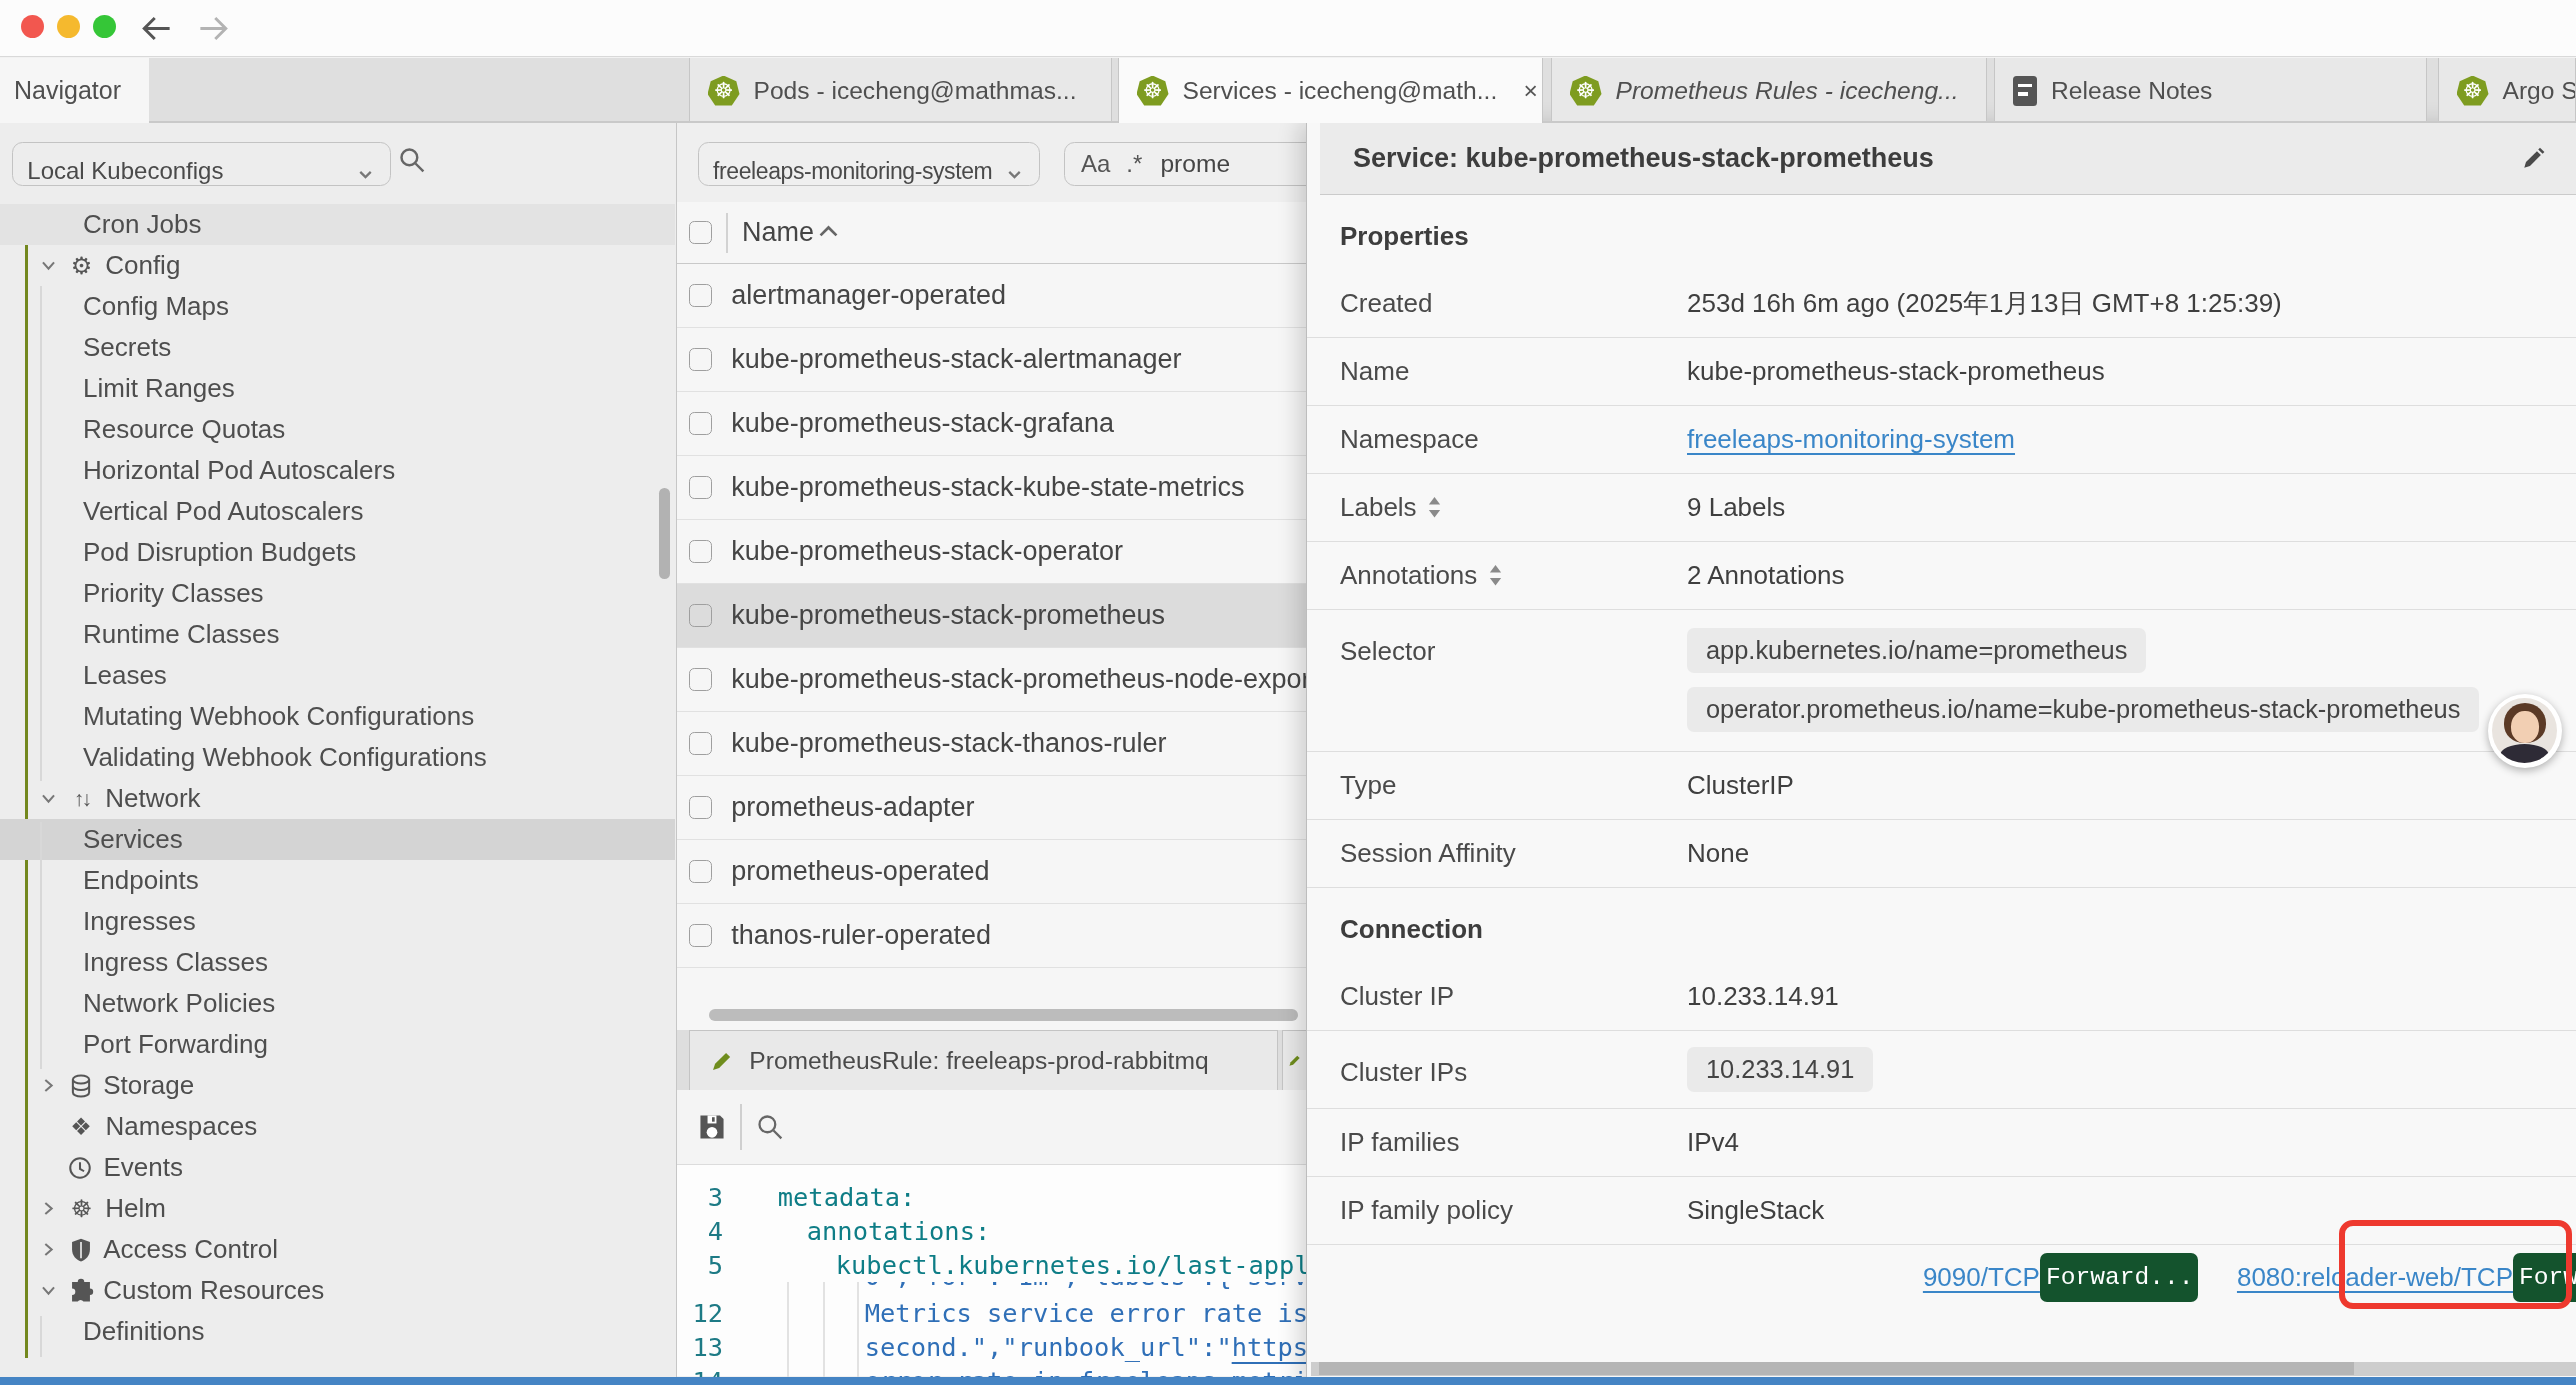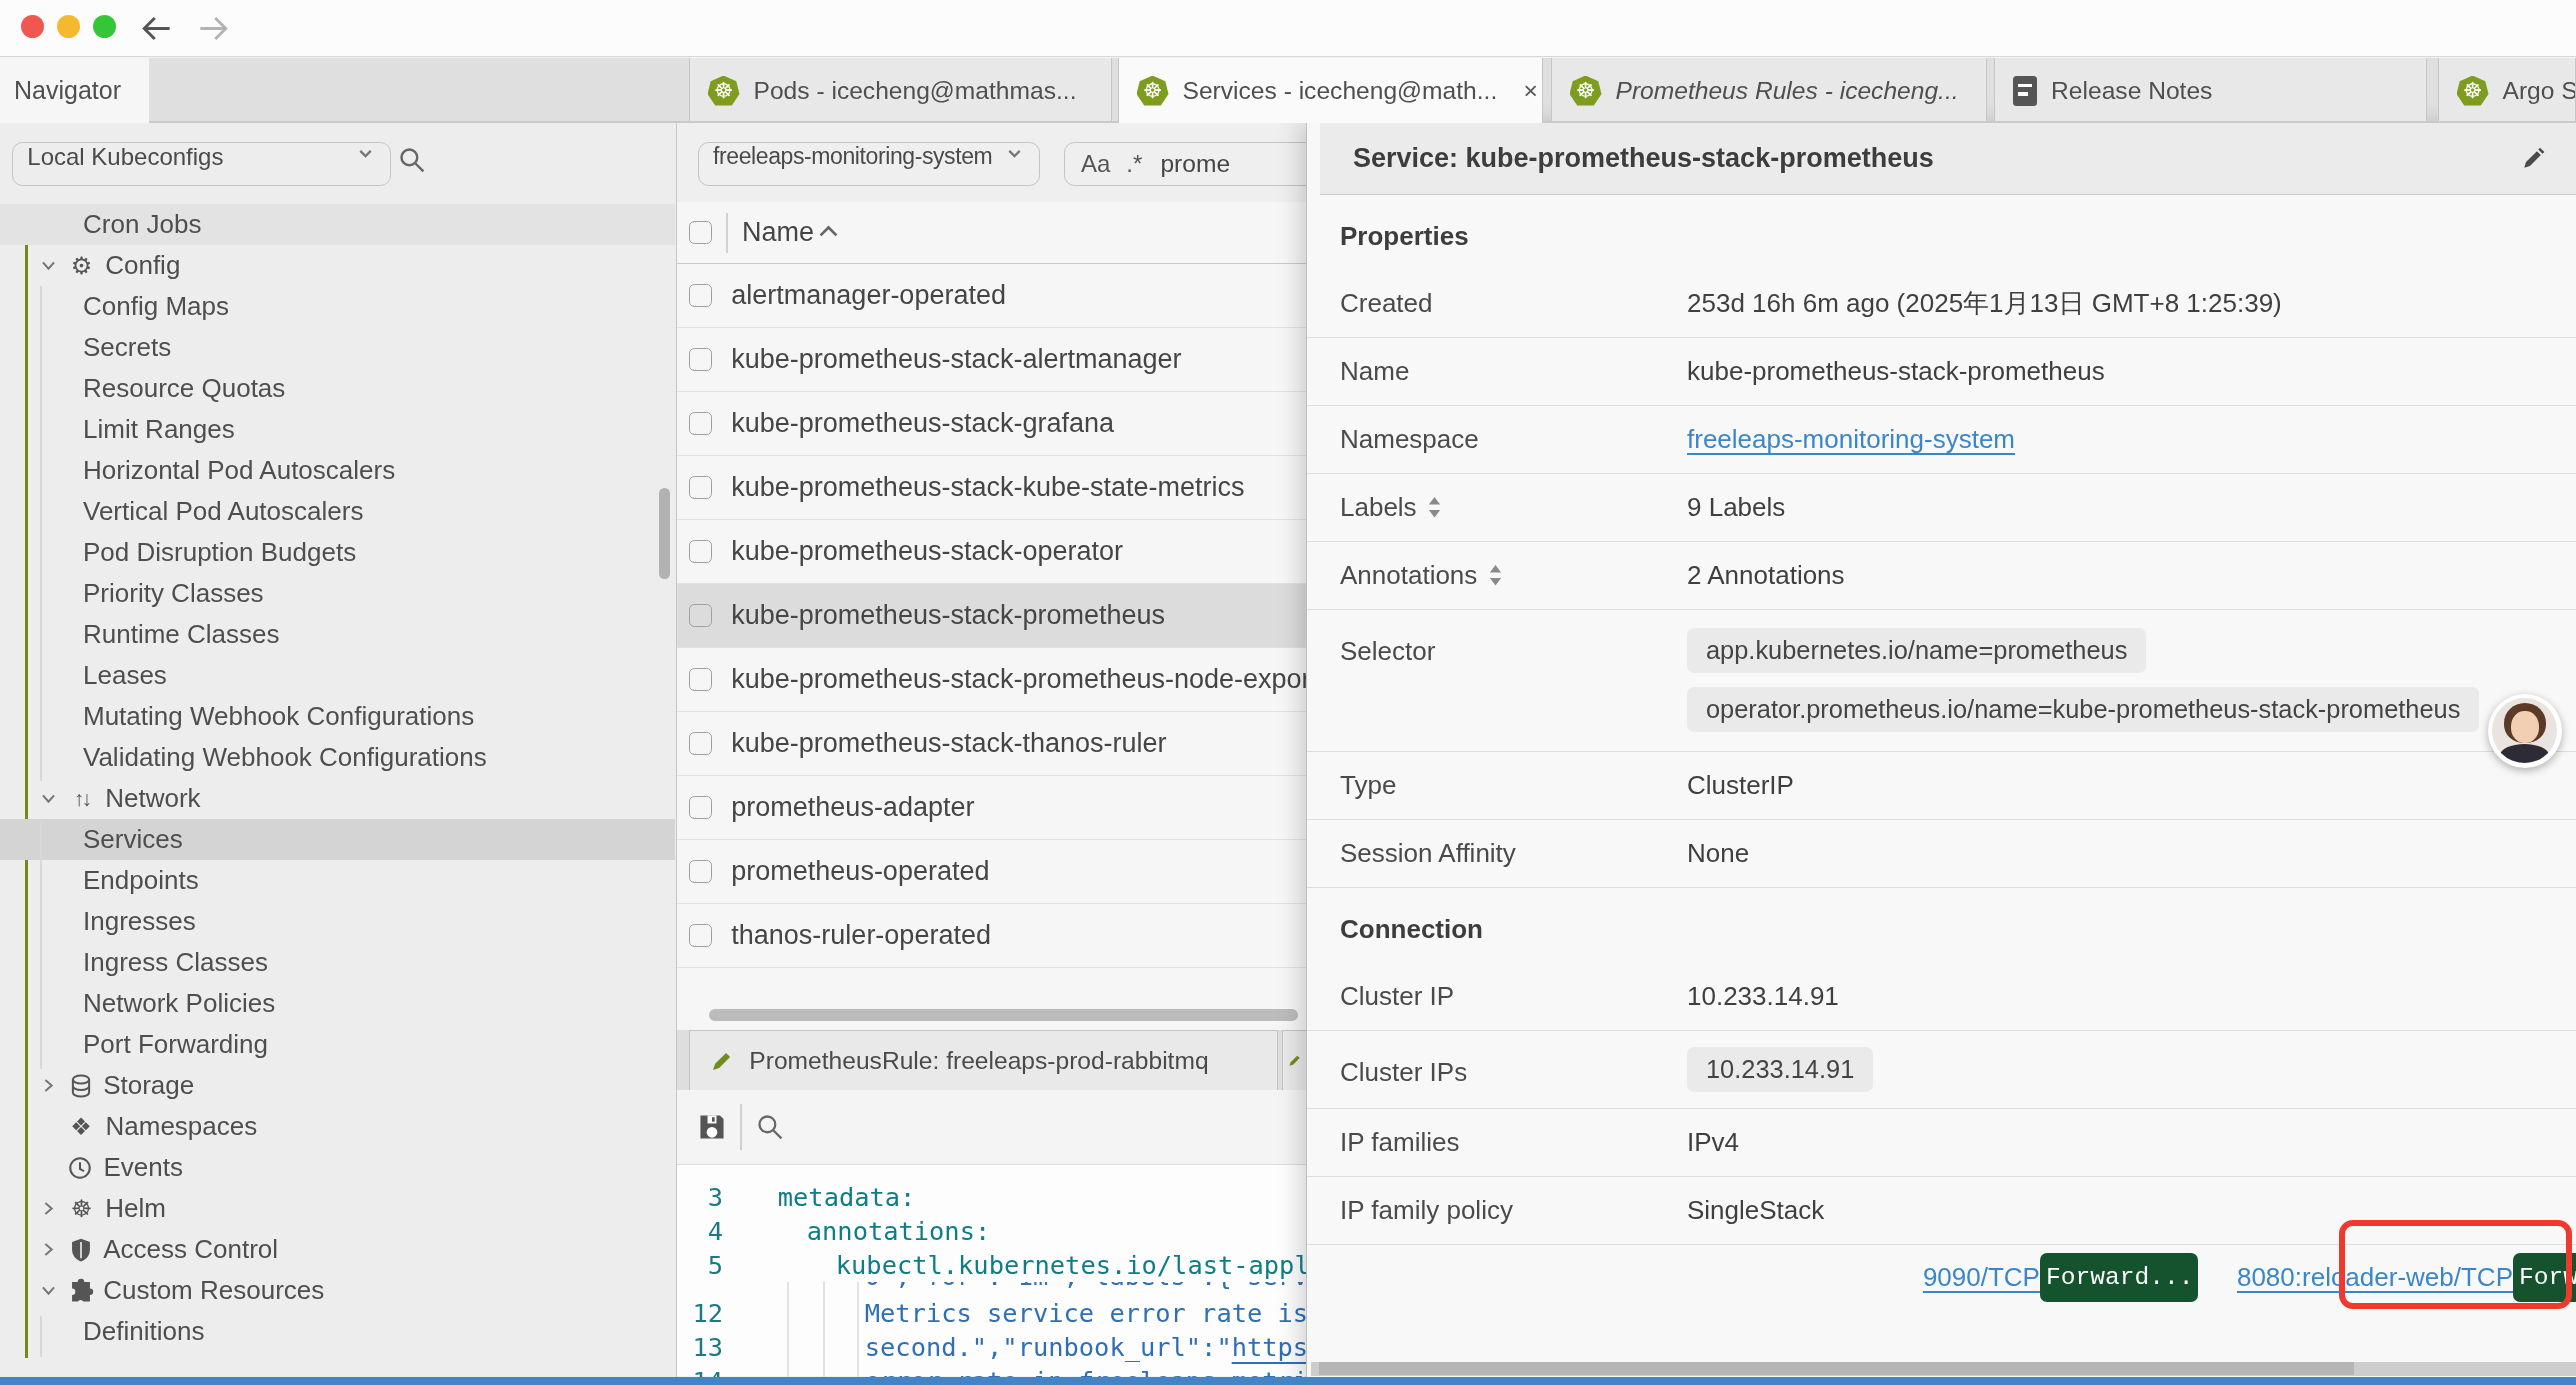--- a/index.html
+++ b/index.html
@@ -32,21 +32,21 @@
   .tab .tclose{margin-left:auto;font-size:24.6px;color:#555;padding-left:12.3px;}
   .k8s{width:32px;height:30px;flex:none;background:#7e9c20;color:#fff;font-size:22px;line-height:30px;text-align:center;
        clip-path:polygon(50% 0%,90% 19%,100% 62%,76% 100%,24% 100%,0% 62%,10% 19%);}
   .doc{width:24.6px;height:30px;flex:none;background:#555;border-radius:3.5px;position:relative;}
   .doc i{position:absolute;left:5.3px;height:3.5px;background:#fff;}
   .doc i:first-child{top:8px;width:14px;} .doc i:last-child{top:16.7px;width:10.5px;}
 
   
   #sidebar{position:absolute;left:0;top:123px;width:677px;height:1254px;background:#ededed;border-right:1.8px solid #c6c6c6;box-sizing:border-box;}
   .green-line{position:absolute;left:24.6px;top:81px;width:3.5px;height:1154px;background:#73881e;}
-  .selbox{display:flex;align-items:flex-start;border:1.8px solid #c3c3c3;border-radius:10.5px;box-sizing:border-box;
+  .selbox{display:flex;align-items:flex-end;border:1.8px solid #c3c3c3;border-radius:10.5px;box-sizing:border-box;
           height:44px;font-size:24px;color:#4a4a4a;padding:0 14px;background:transparent;white-space:nowrap;overflow:hidden;}
   #kubeconfig-select{position:absolute;left:12.3px;top:19px;width:379px;}
   .selbox .chev{margin-left:auto;flex:none;}
   .chev{width:21px;height:21px;stroke:#777;stroke-width:2.6;fill:none;}
   #nav-search{position:absolute;left:398px;top:23px;}
   .gsvg{width:28px;height:28px;}
   #tree{position:absolute;left:0;top:81px;width:675px;}
   .ti{height:41px;display:flex;align-items:center;font-size:26px;color:#4e4e4e;box-sizing:border-box;white-space:nowrap;}
   .ti.leaf{padding-left:83px;}
   .ti.grp{padding-left:39px;gap:9.6px;}
@@ -225,24 +225,24 @@
           <span class="gly">⚙</span>
           <span>Config</span>
         </div>
         <div class="ti leaf">
           <span>Config Maps</span>
         </div>
         <div class="ti leaf">
           <span>Secrets</span>
         </div>
         <div class="ti leaf">
+          <span>Limit Ranges</span>
+        </div>
+        <div class="ti leaf">
           <span>Resource Quotas</span>
-        </div>
-        <div class="ti leaf">
-          <span>Limit Ranges</span>
         </div>
         <div class="ti leaf">
           <span>Horizontal Pod Autoscalers</span>
         </div>
         <div class="ti leaf">
           <span>Vertical Pod Autoscalers</span>
         </div>
         <div class="ti leaf">
           <span>Pod Disruption Budgets</span>
         </div>

